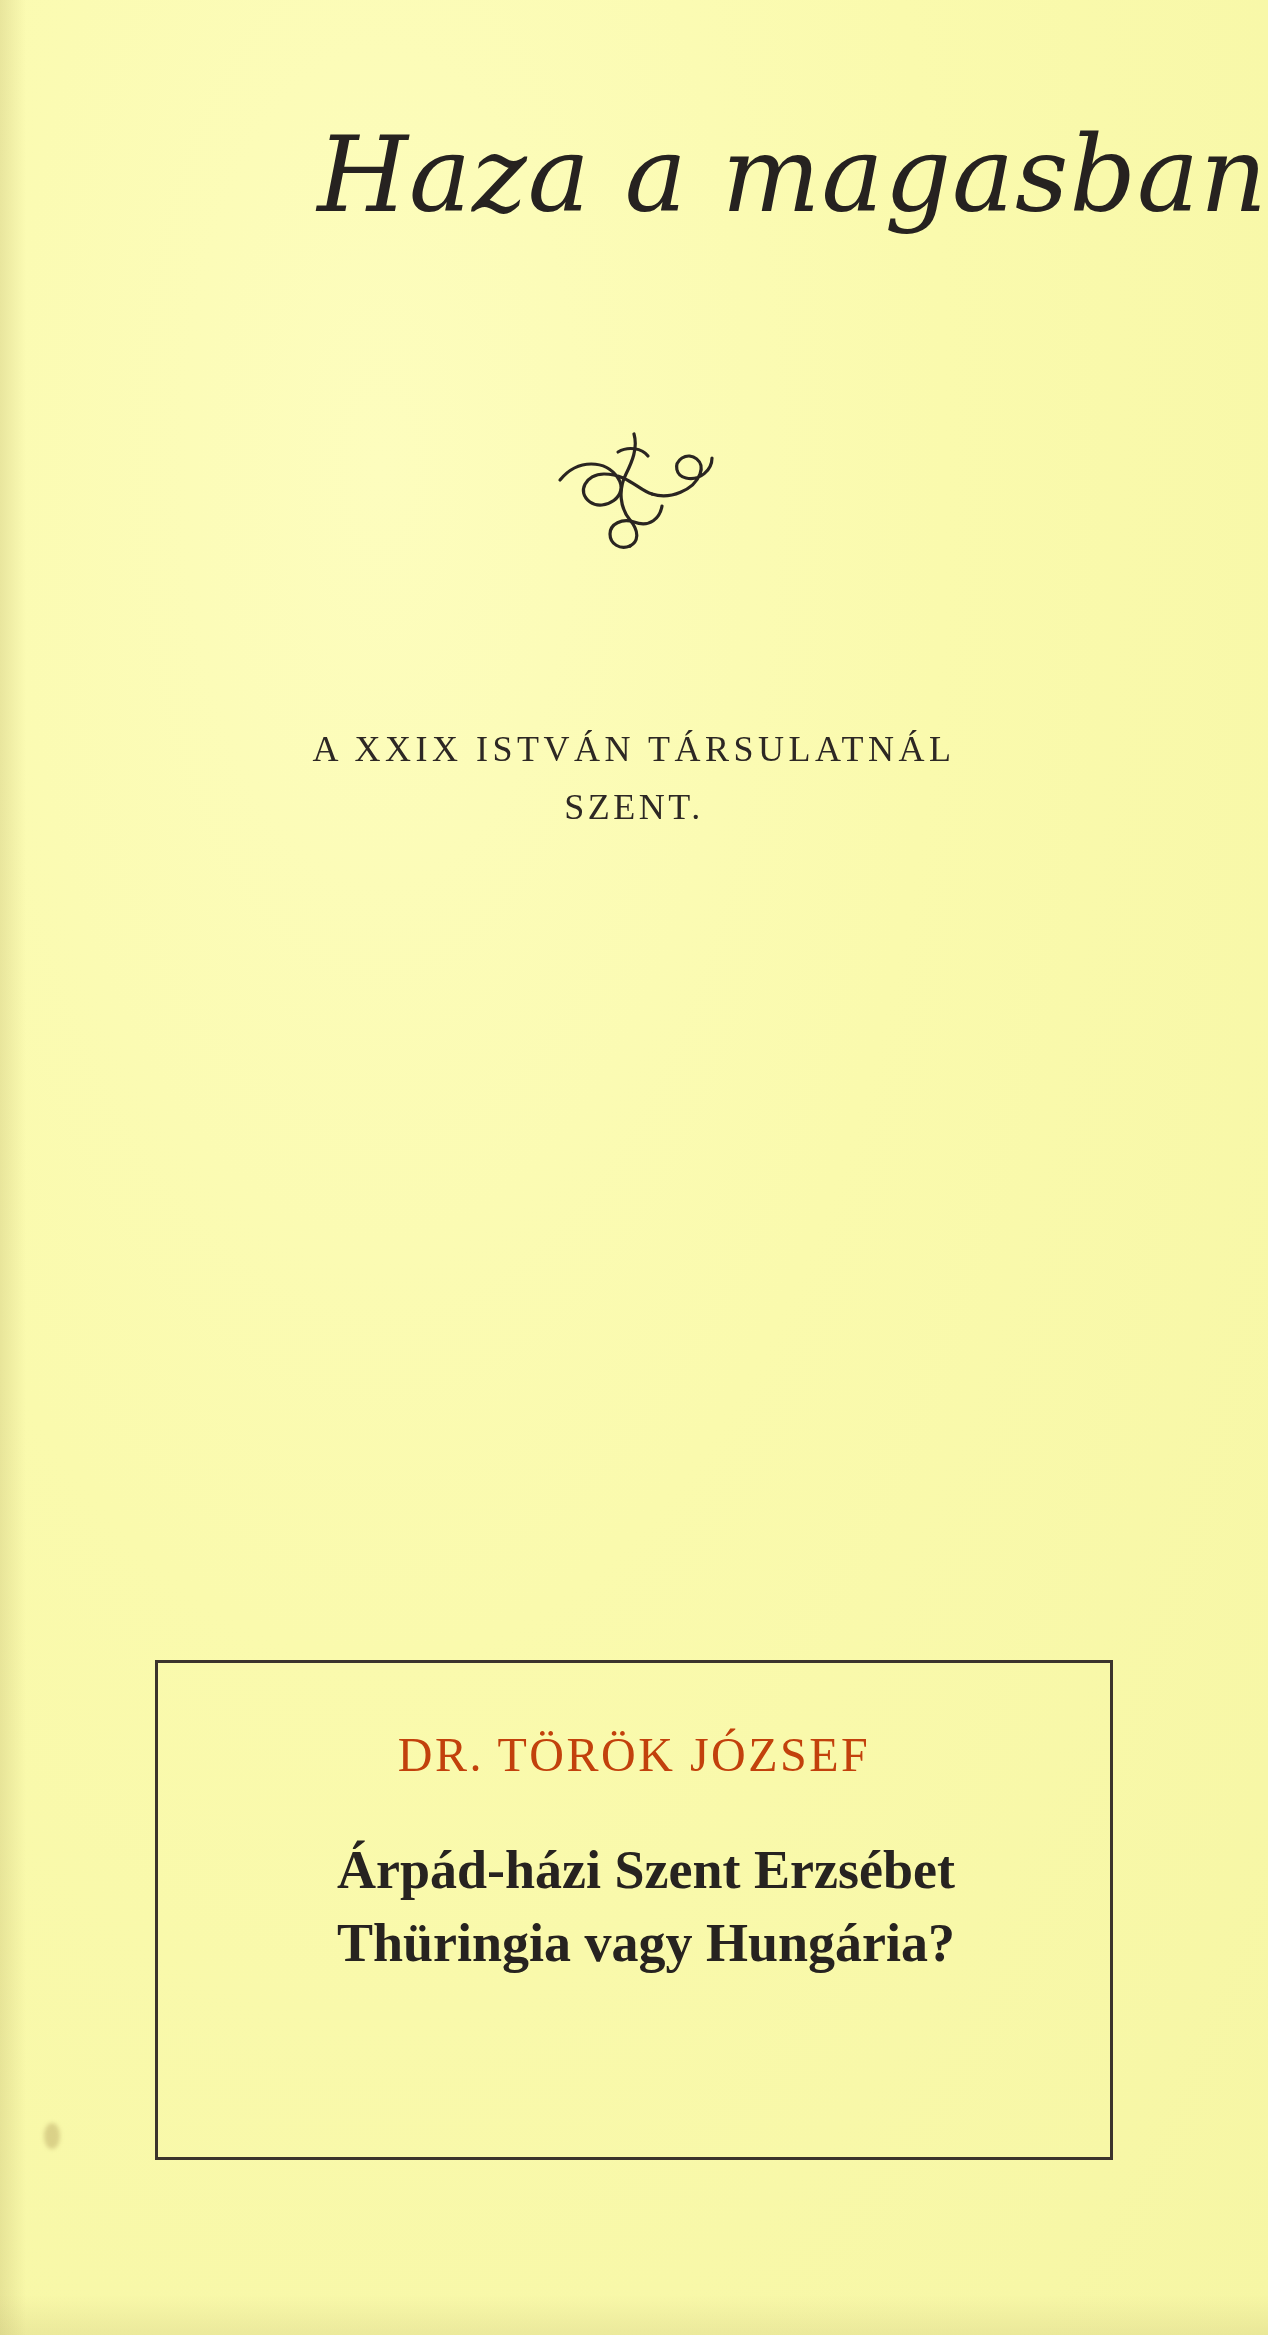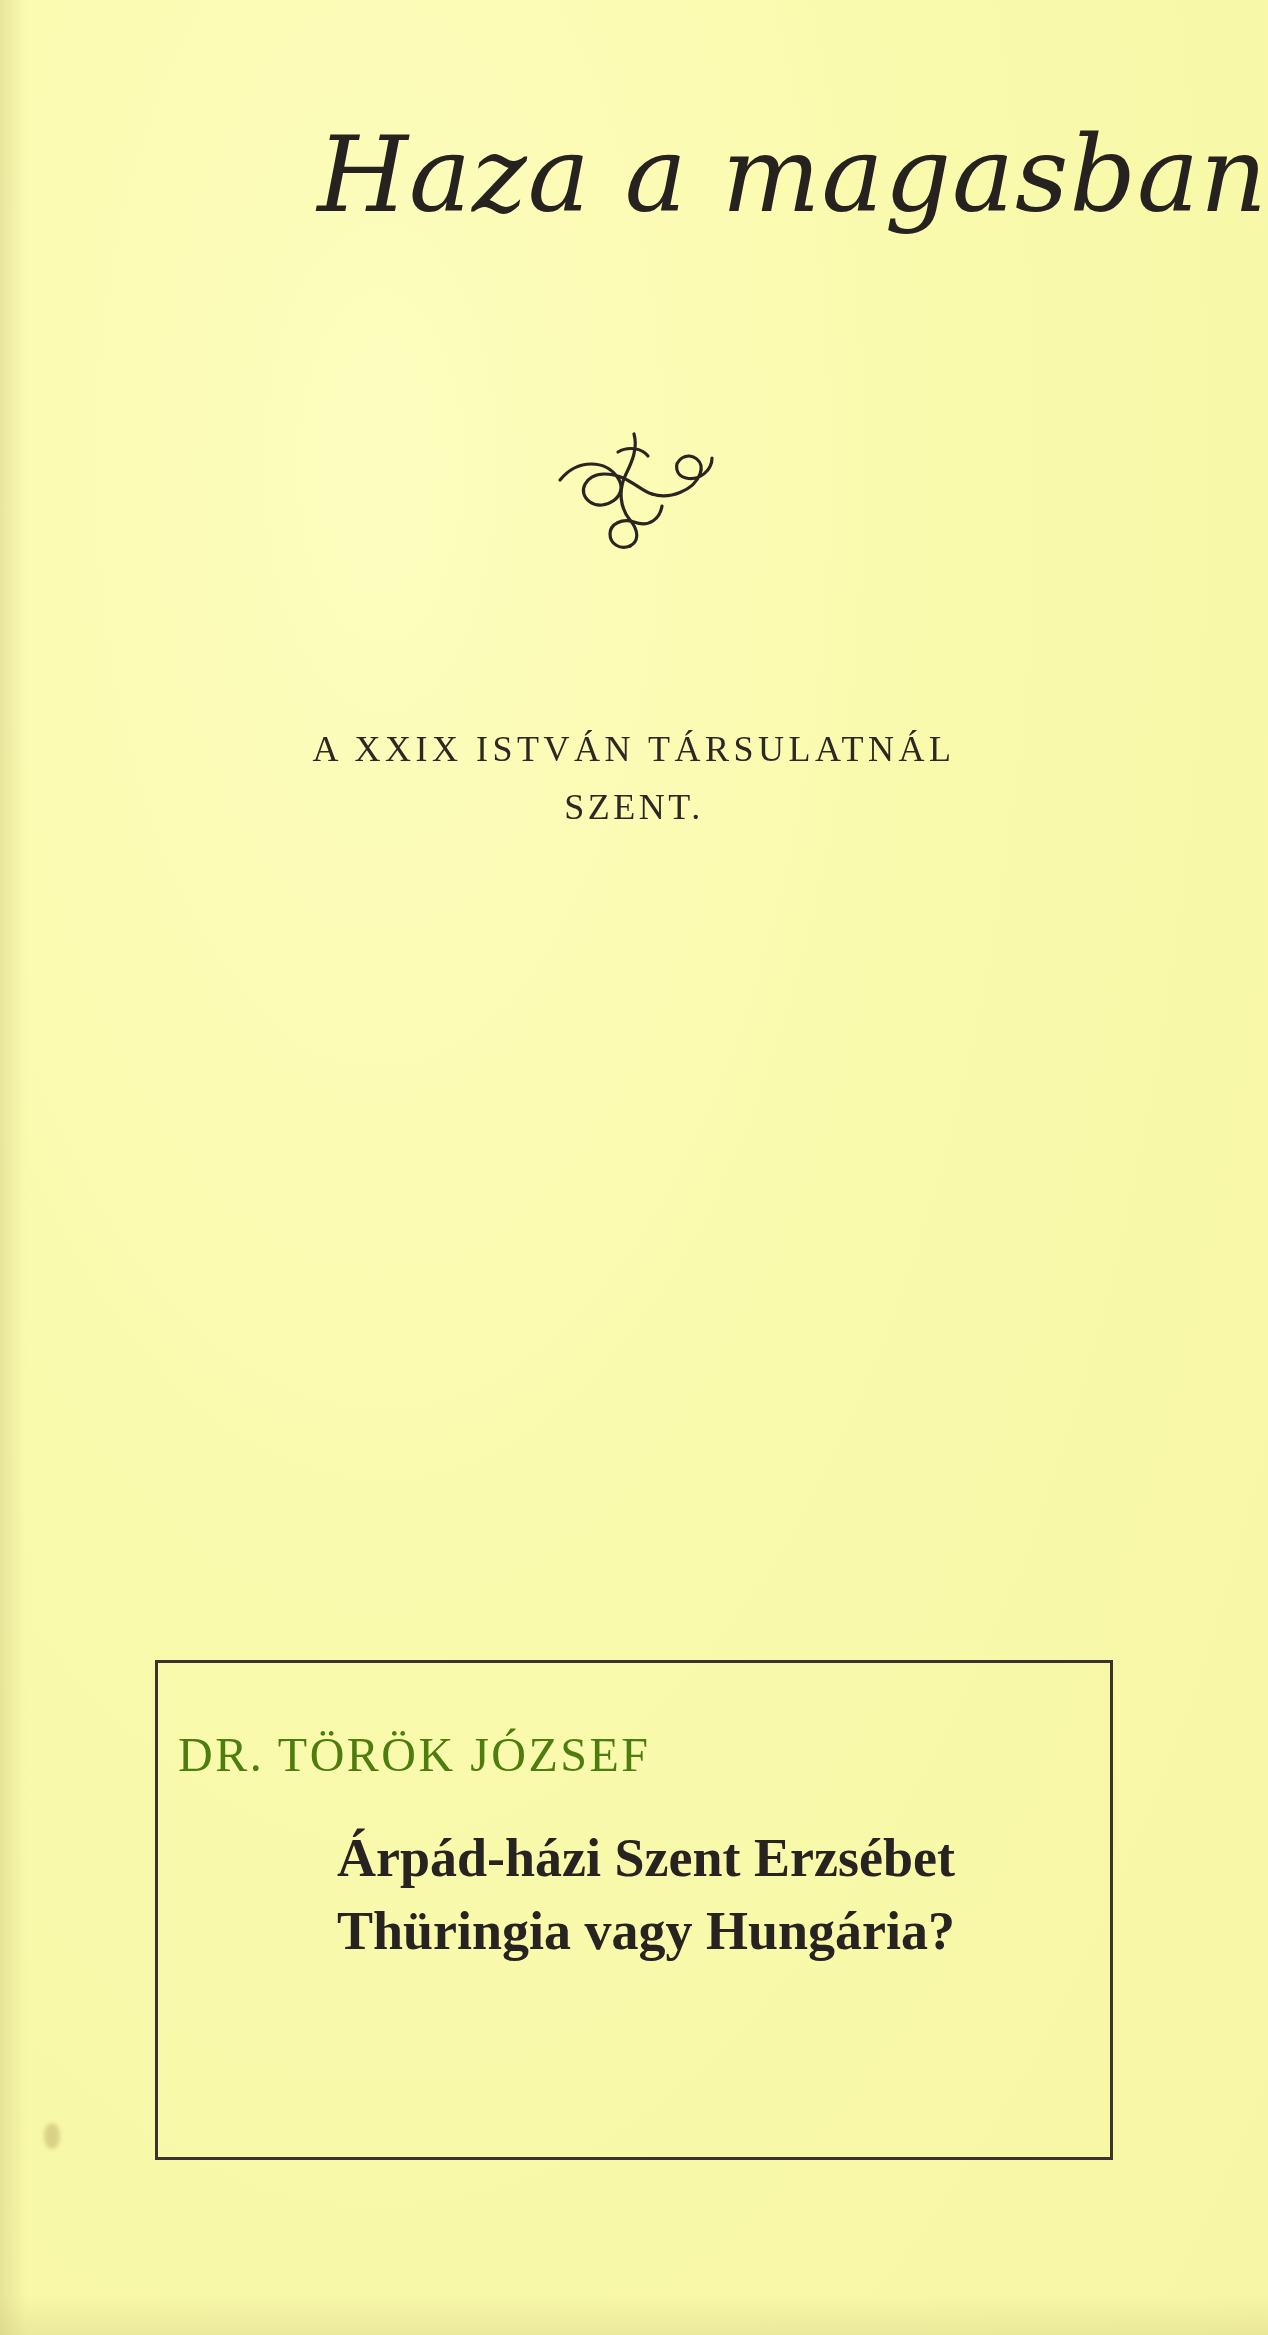--- a/index.html
+++ b/index.html
@@ -109,30 +109,29 @@
     position: absolute;
     left: 155px;
     top: 1660px;
     width: 958px;
     height: 500px;
     border: 3px solid #3b342c;
     box-sizing: border-box;
   }
   .author {
     margin-top: 64px;
-    text-align: left;
+    text-align: center;
     font-family: "Liberation Serif", serif;
     font-size: 48px;
     letter-spacing: 2.5px;
-    color: #4d7c0f;
+    color: #c2410c;
     white-space: nowrap;
-    margin-left: 20px;
   }
   .work-title {
-    margin-top: 40px;
+    margin-top: 52px;
     text-align: center;
     font-family: "Liberation Serif", serif;
     font-weight: bold;
     font-size: 54px;
     line-height: 1.36;
     color: #272320;
     padding-left: 24px;
   }
   .work-title .line {
     display: block;

